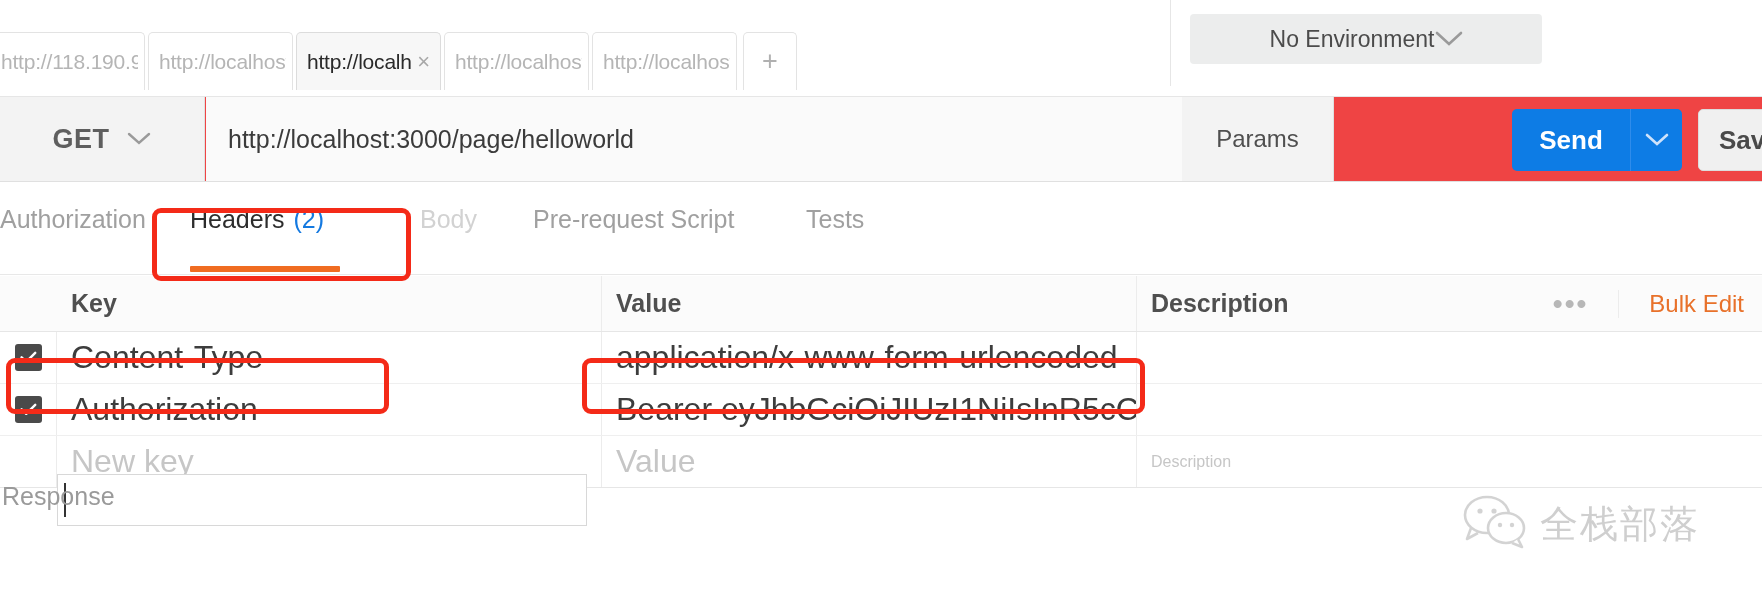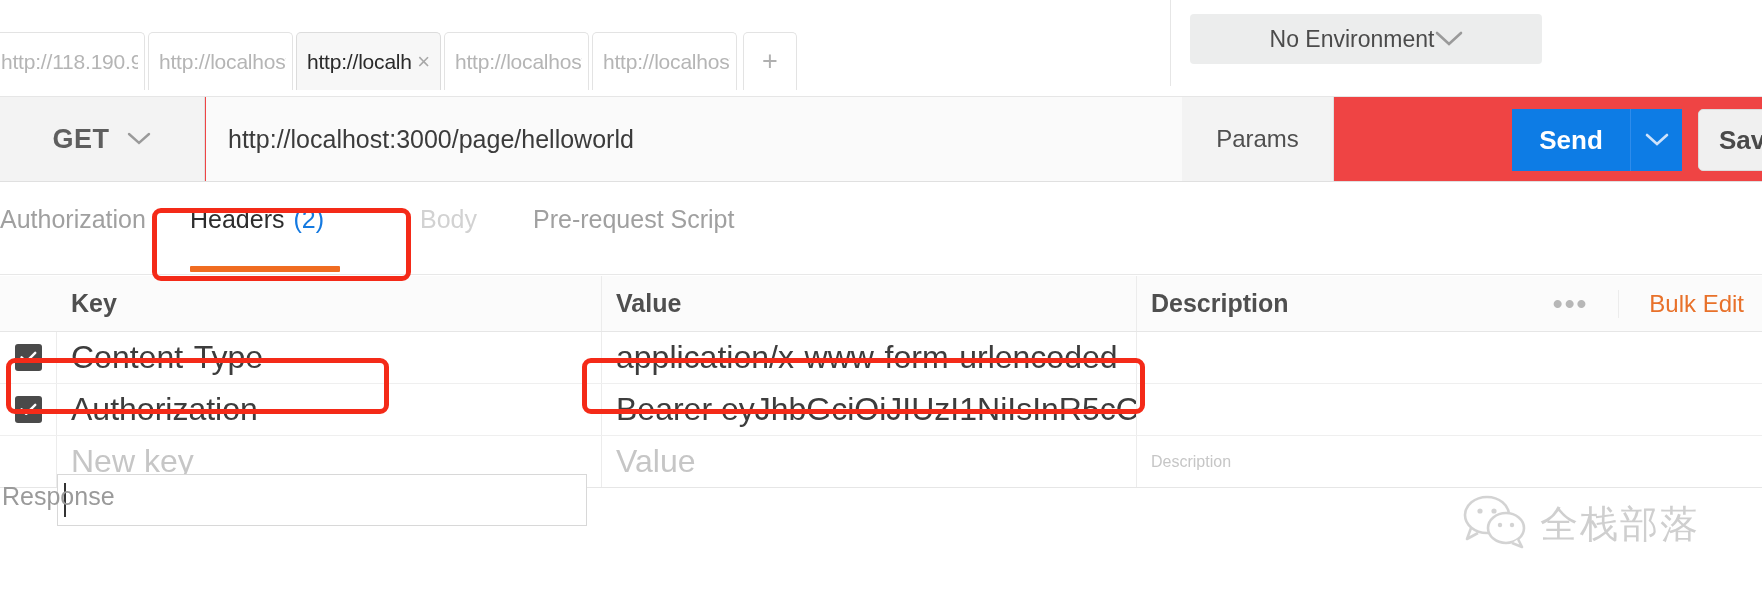--- a/index.html
+++ b/index.html
@@ -100,21 +100,21 @@
     position: absolute; left: 1182px; top: 0; width: 152px; height: 84px;
     background: #f3f3f3;
     border-right: 1px solid #e0e0e0;
     display: flex; align-items: center; justify-content: center;
     font-size: 24px; color: #4f4f4f;
     cursor: pointer;
   }
   .send-group {
     position: absolute; left: 1512px; top: 12px; height: 62px;
     display: flex; align-items: stretch;
-    border-radius: 0; overflow: hidden;
+    border-radius: 5px; overflow: hidden;
   }
   .send-btn {
     width: 118px; background: #0d7ce5;
     display: flex; align-items: center; justify-content: center;
     color: #fff; font-size: 26px; font-weight: 700;
     cursor: pointer;
   }
   .send-caret {
     width: 52px; background: #0d7ce5;
     border-left: 1px solid #2f8ceb;
@@ -326,20 +326,23 @@
       </div>
       <div class="subtab active" style="left: 190px;">
         <span class="txt">Headers</span>
         <span class="cnt">(2)</span>
       </div>
       <div class="subtab disabled" style="left: 412px;">
         <span class="txt">Body</span>
       </div>
       <div class="subtab" style="left: 533px;">
         <span class="txt">Pre-request Script</span>
+      </div>
+      <div class="subtab" style="left: 806px;">
+        <span class="txt">Tests</span>
       </div>
       <div class="tab-underline" style="left: 190px; width: 150px; top: 83px; background: rgb(240, 108, 33);"></div>
     </div>
 
   <div class="table">
     <div class="trow thead">
       <div class="cell-check"></div>
       <div class="cell-key">Key</div>
       <div class="cell-val">Value</div>
       <div class="cell-desc">

